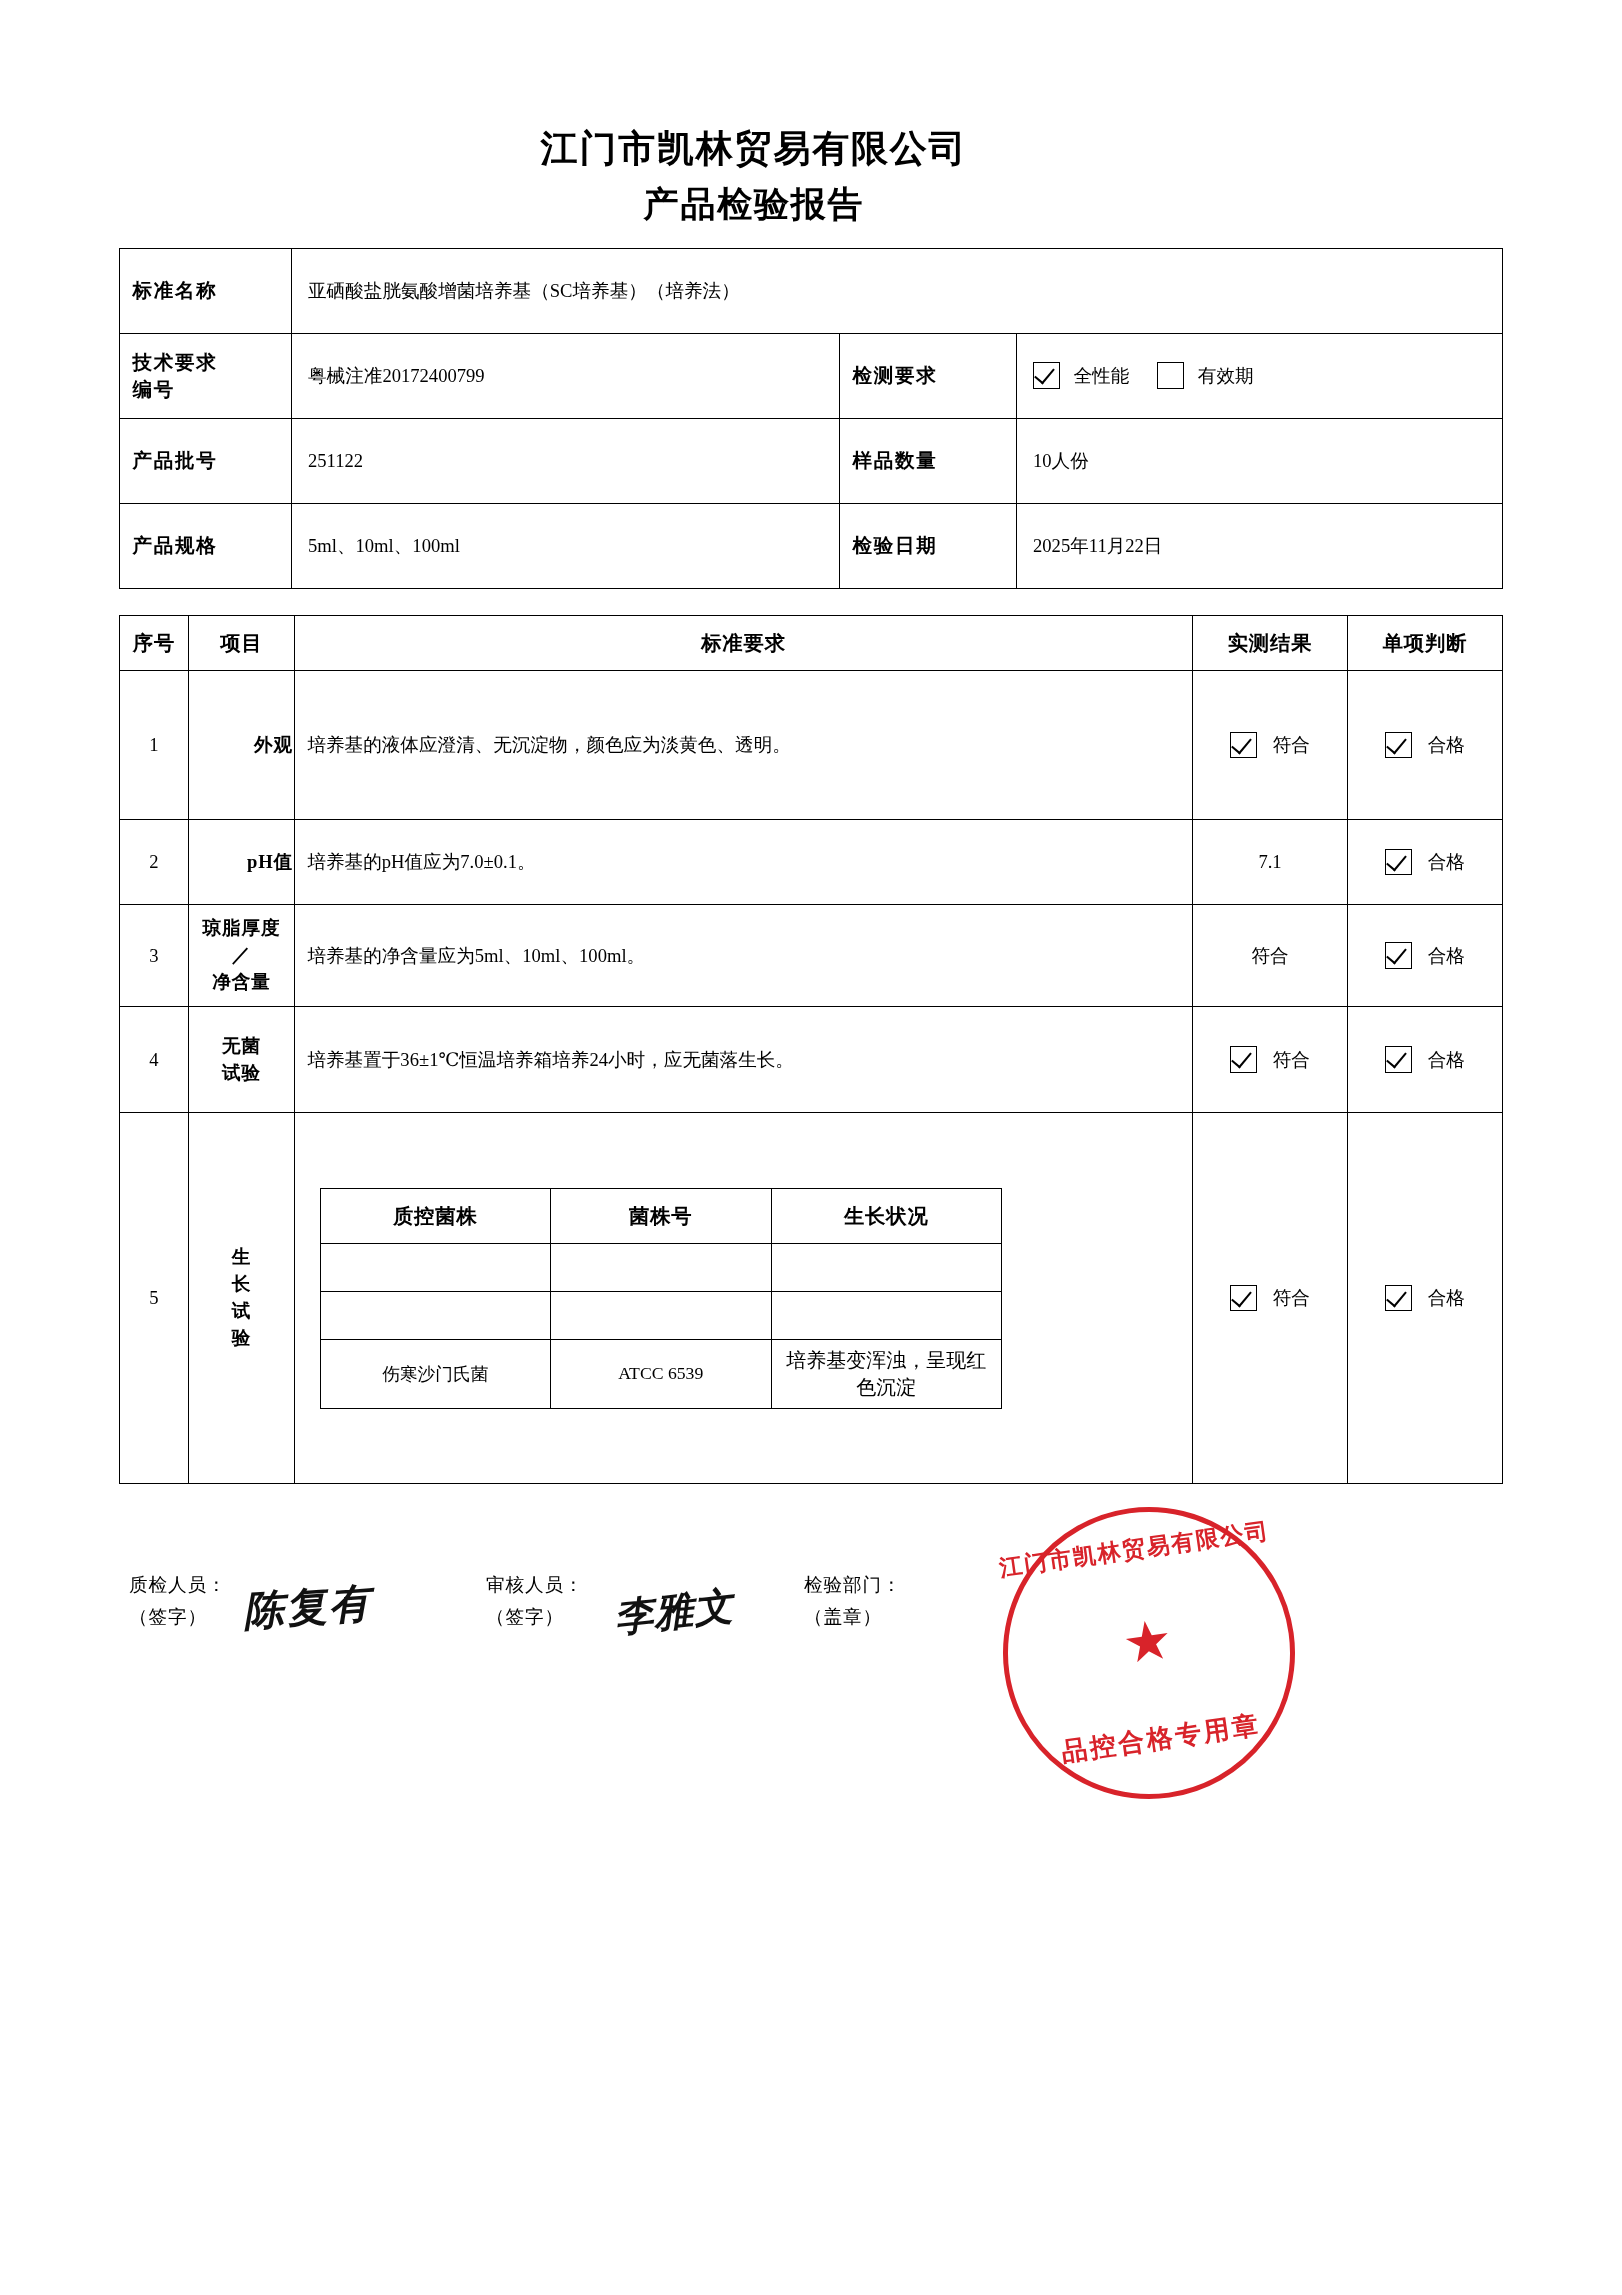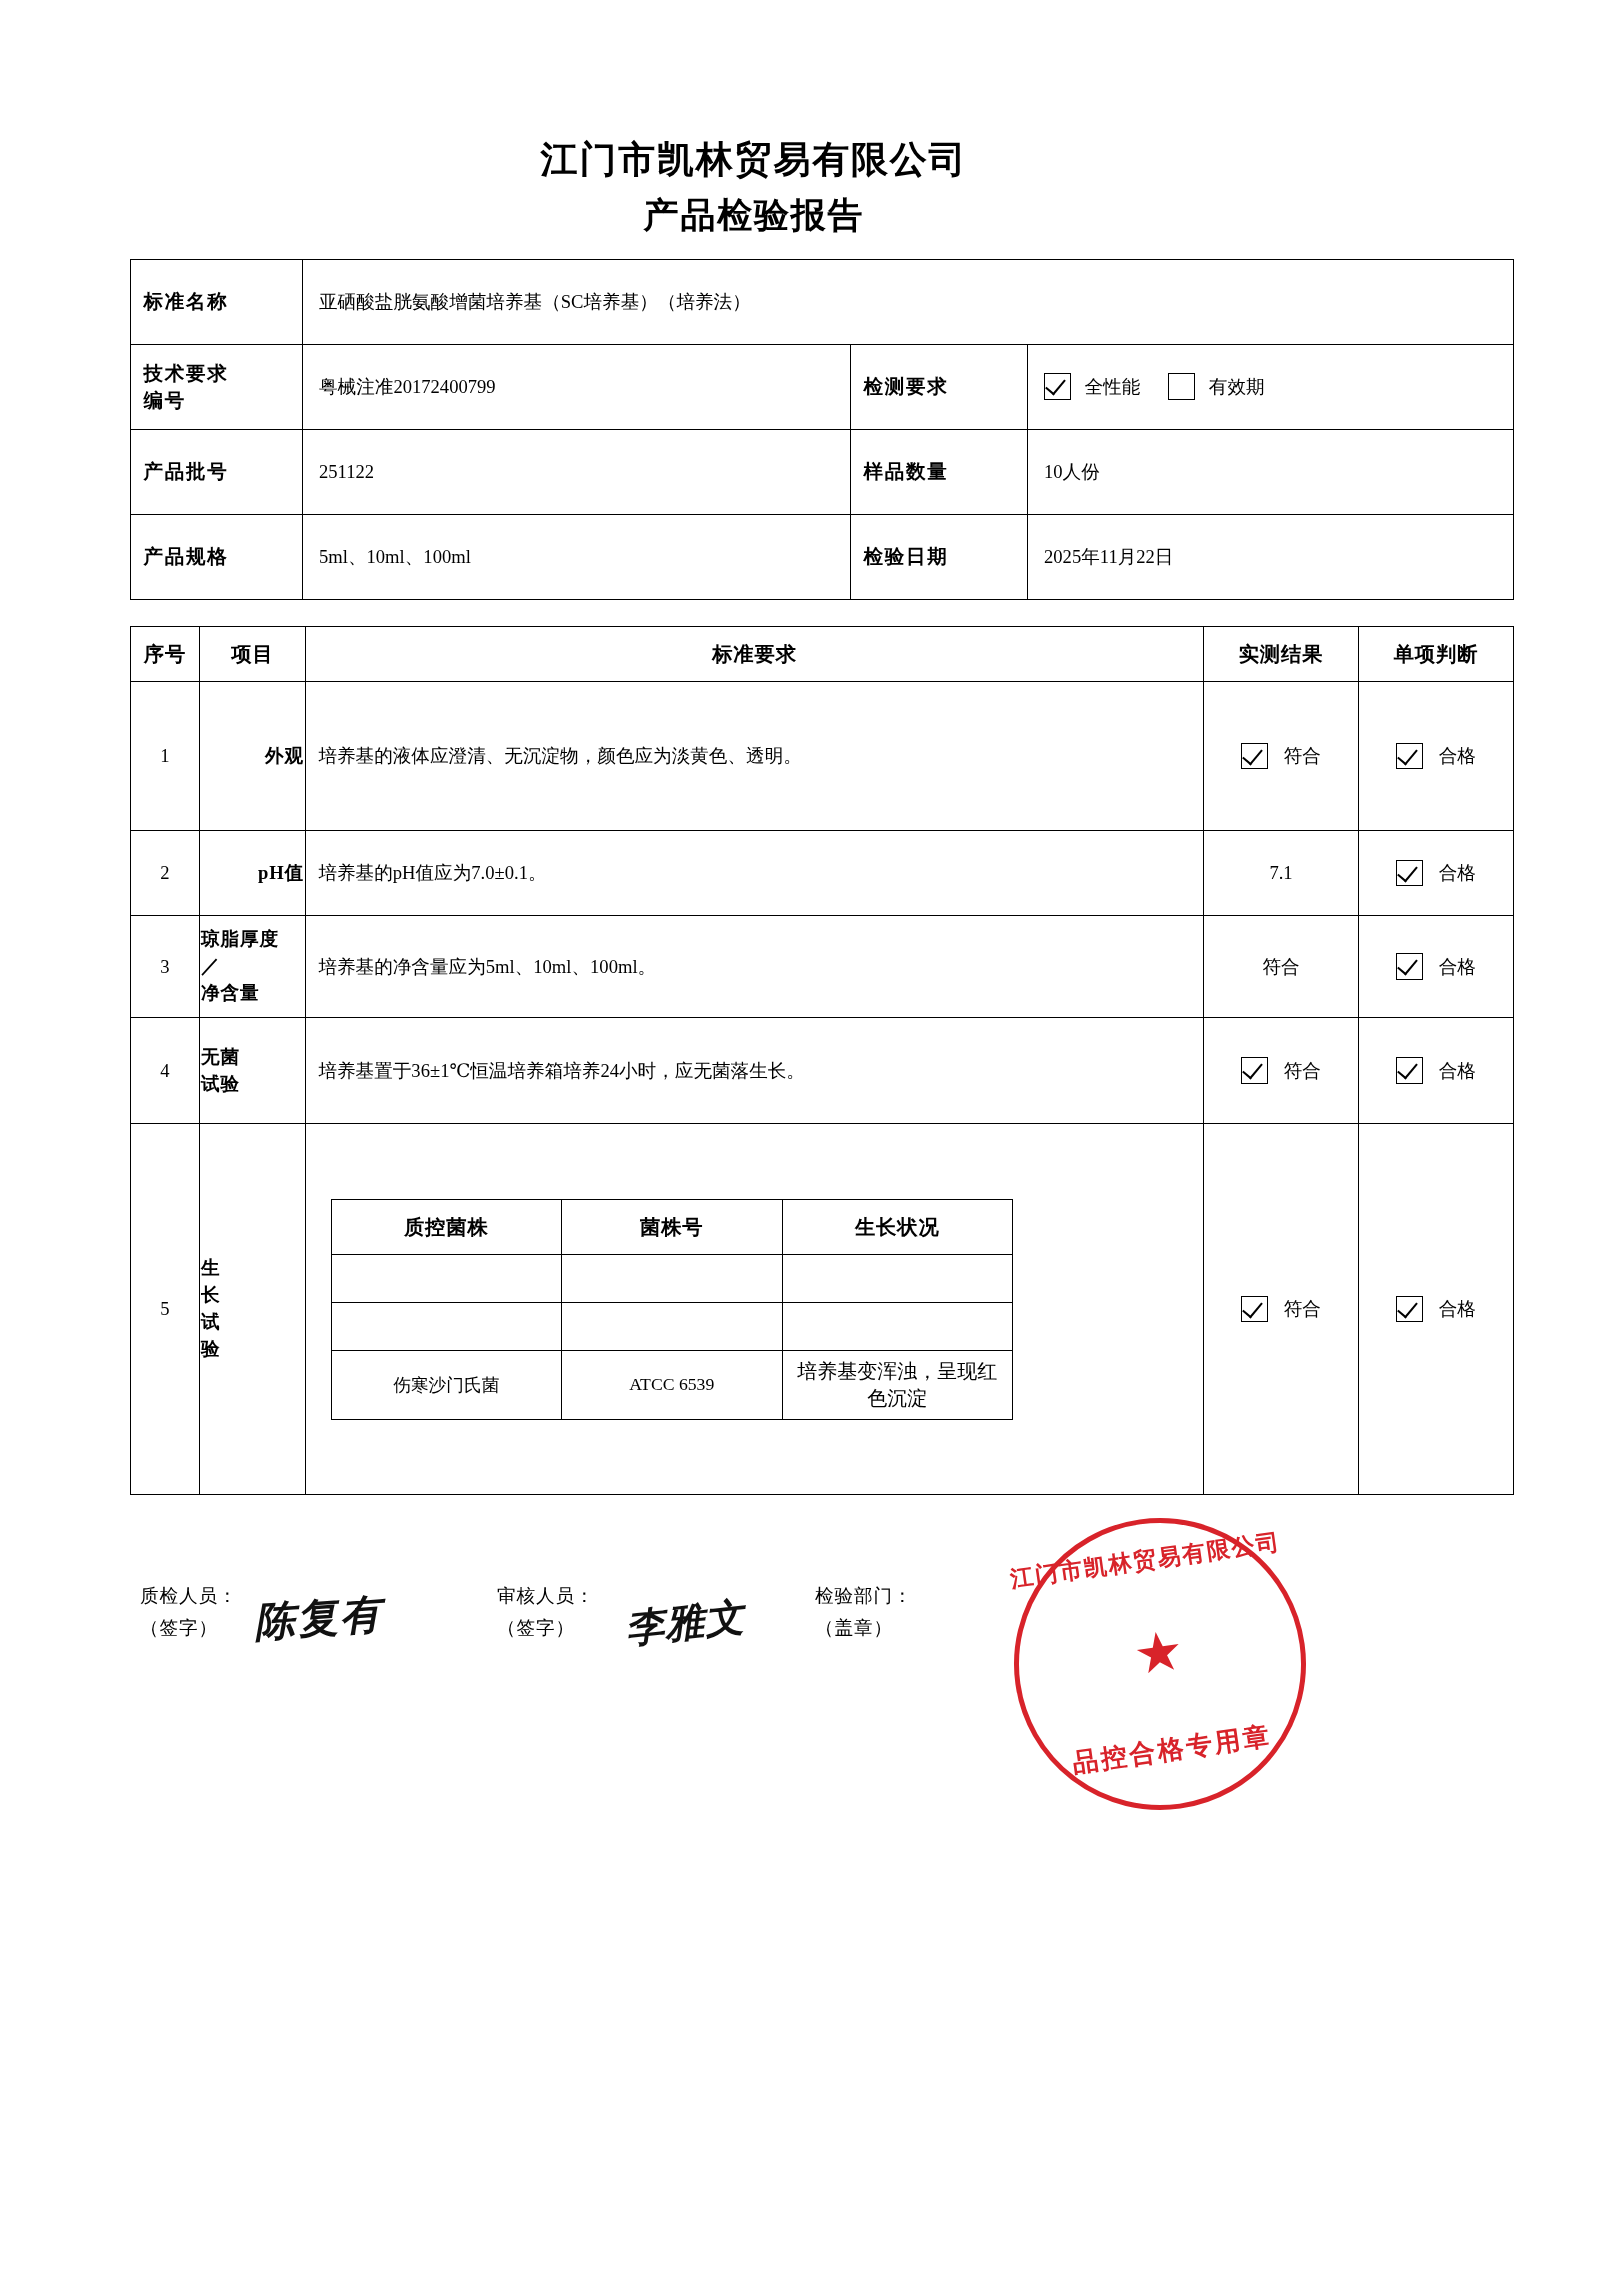--- a/index.html
+++ b/index.html
@@ -7,21 +7,21 @@
   body {
     width: 1623px;
     background: #ffffff;
     font-family: "Liberation Serif", "DejaVu Serif", serif;
     color: #000;
   }
   .page {
     position: relative;
     width: 1508px;
     min-height: 2295px;
-    padding: 11px;
+    padding: 0;
   }
   .titles {
     text-align: center;
     padding-top: 124px;
   }
   .title-main {
     font-size: 37px;
     font-weight: bold;
     letter-spacing: 1.8px;
     line-height: 1.35;
@@ -111,21 +111,21 @@
   .c-item { width: 106px; text-align: right; font-weight: bold; letter-spacing: 0.9px; }
   .c-req { text-align: left; padding-left: 12.4px; }
   .c-res { width: 155px; text-align: center; }
   .c-jud { width: 155px; text-align: center; }
 
   .cell-center { text-align: center; }
   .vert-item {
     font-weight: bold;
     letter-spacing: 0.9px;
     line-height: 1.45;
-    text-align: left;
+    text-align: center;
     margin-left: 13px;
   }
   .vstack { display:block; }
   .check-cell {
     display: flex;
     align-items: center;
     justify-content: center;
     gap: 16px;
   }
 

